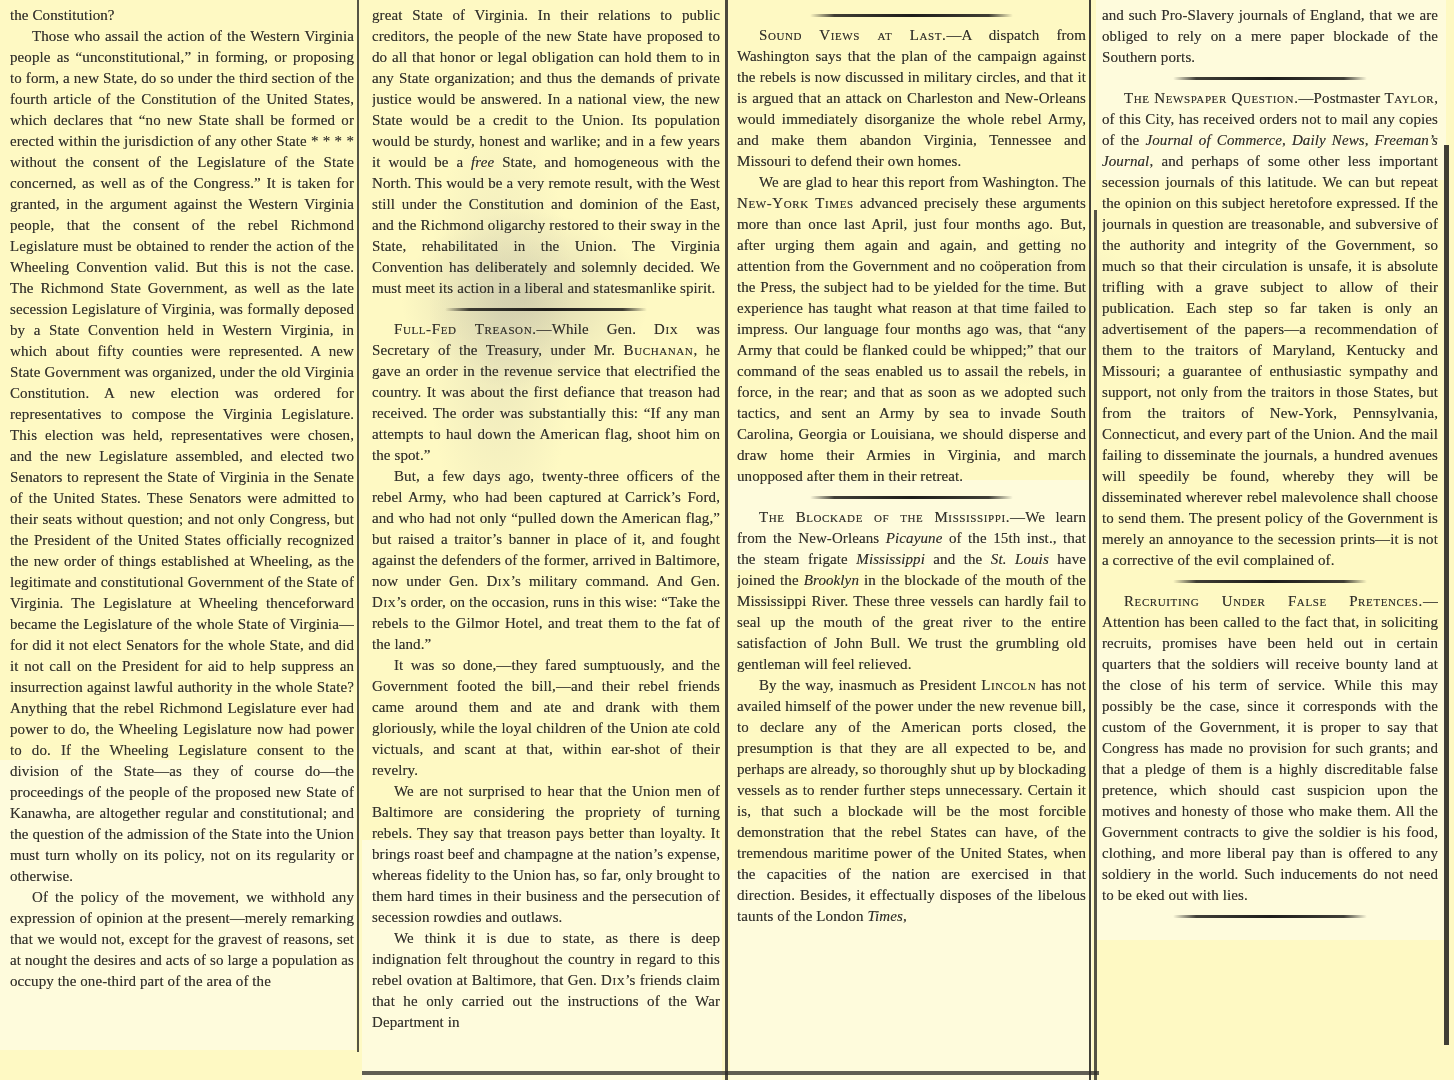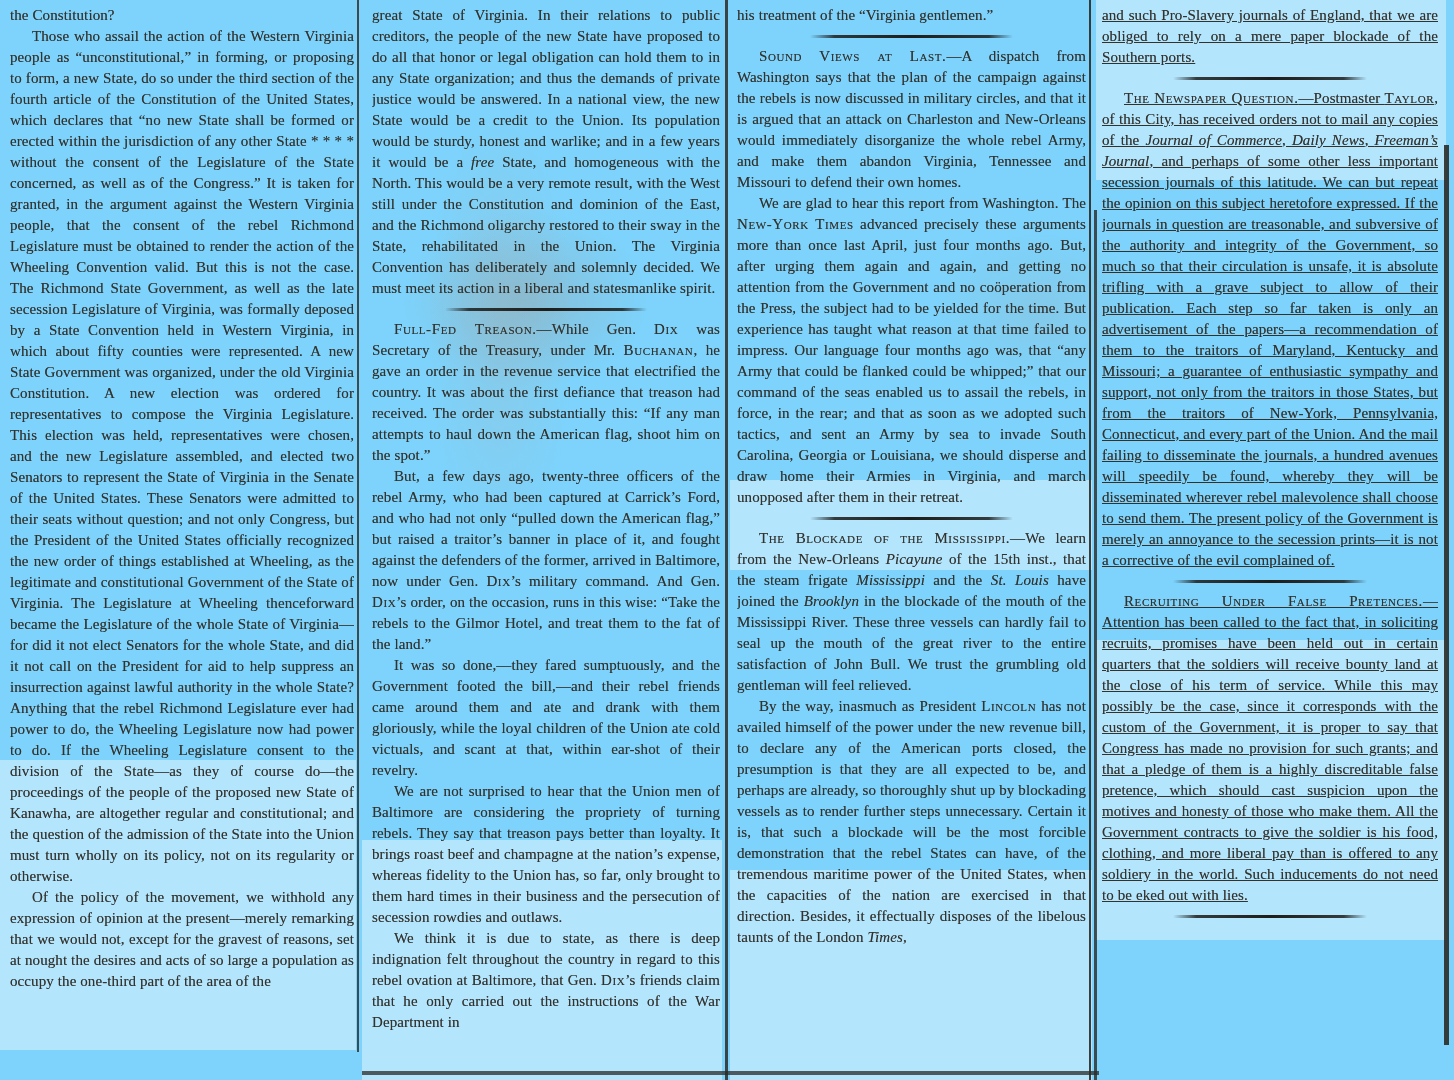--- a/index.html
+++ b/index.html
@@ -1,21 +1,21 @@
 <!DOCTYPE html>
 <html><head>
 <meta charset="utf-8">
 <style>
   html, body { margin: 0; padding: 0; background: #c9c8c4; }
   .scan {
     position: relative;
     width: 1454px;
     height: 1080px;
     overflow: hidden;
-    background: #7dd3fc;
+    background: #fef9c3;
     font-family: "Liberation Serif", "DejaVu Serif", serif;
     color: #34322d;
   }
   
   .patch { position: absolute; background: rgba(255,255,255,0.42); pointer-events: none; }
   .smudge { position: absolute; pointer-events: none; }
   .smudge.s1 { left: 400px; top: 210px; width: 250px; height: 180px;
     background: radial-gradient(ellipse at center, rgba(150,148,142,0.35), rgba(150,148,142,0) 70%); }
   .smudge.s2 { left: 430px; top: 120px; width: 140px; height: 420px;
     background: radial-gradient(ellipse at center, rgba(170,168,162,0.22), rgba(170,168,162,0) 75%); }
@@ -31,21 +31,21 @@
     font-size: 15px;
     line-height: 21px;
     letter-spacing: 0.1px;
     text-shadow: 0 0 0.5px rgba(45,43,38,0.55);
     padding-top: 5px;
     box-sizing: border-box;
   }
   .col1 { left: 10px;   width: 344px; }
   .col2 { left: 372px;  width: 348px; }
   .col3 { left: 737px;  width: 349px; }
-  .col4 { left: 1102px; width: 336px; text-decoration: underline; }
+  .col4 { left: 1102px; width: 336px; }
 
   p.para { margin: 0; }
   p.para.indent { text-indent: 22px; }
   span.it { font-style: italic; }
   span.sc { font-variant: small-caps; letter-spacing: 0.6px; }
 
   .rule {
     height: 3px; width: 58%; margin: 9px auto 8px auto;
     background: linear-gradient(90deg, rgba(30,29,26,0) 0%, rgba(30,29,26,0.85) 12%,
                 #1e1d1a 50%, rgba(30,29,26,0.85) 88%, rgba(30,29,26,0) 100%);
@@ -84,21 +84,20 @@
   <div class="col col2">
       <p class="para"><span>great State of Virginia.  In their relations to public creditors, the people of the new State have proposed to do all that honor or legal obligation can hold them to in any State organization; and thus the demands of private justice would be answered.  In a national view, the new State would be a credit to the Union.  Its population would be sturdy, honest and warlike; and in a few years it would be a </span><span class="it">free</span><span> State, and homogeneous with the North.  This would be a very remote result, with the West still under the Constitution and dominion of the East, and the Richmond oligarchy restored to their sway in the State, rehabilitated in the Union.  The Virginia Convention has deliberately and solemnly decided.  We must meet its action in a liberal and statesmanlike spirit.</span></p>
       <div class="rule"></div>
       <p class="para indent"><span class="sc">Full-Fed Treason.</span><span>—While Gen. </span><span class="sc">Dix</span><span> was Secretary of the Treasury, under Mr. </span><span class="sc">Buchanan</span><span>, he gave an order in the revenue service that electrified the country.  It was about the first defiance that treason had received.  The order was substantially this: “If any man attempts to haul down the American flag, shoot him on the spot.”</span></p>
       <p class="para indent"><span>But, a few days ago, twenty-three officers of the rebel Army, who had been captured at Carrick’s Ford, and who had not only “pulled down the American flag,” but raised a traitor’s banner in place of it, and fought against the defenders of the former, arrived in Baltimore, now under Gen. </span><span class="sc">Dix</span><span>’s military command.  And Gen. </span><span class="sc">Dix</span><span>’s order, on the occasion, runs in this wise:  “Take the rebels to the Gilmor Hotel, and treat them to the fat of the land.”</span></p>
       <p class="para indent"><span>It was so done,—they fared sumptuously, and the Government footed the bill,—and their rebel friends came around them and ate and drank with them gloriously, while the loyal children of the Union ate cold victuals, and scant at that, within ear-shot of their revelry.</span></p>
       <p class="para indent"><span>We are not surprised to hear that the Union men of Baltimore are considering the propriety of turning rebels.  They say that treason pays better than loyalty.  It brings roast beef and champagne at the nation’s expense, whereas fidelity to the Union has, so far, only brought to them hard times in their business and the persecution of secession rowdies and outlaws.</span></p>
       <p class="para indent"><span>We think it is due to state, as there is deep indignation felt throughout the country in regard to this rebel ovation at Baltimore, that Gen. </span><span class="sc">Dix</span><span>’s friends claim that he only carried out the instructions of the War Department in</span></p>
     </div>
   <div class="col col3">
-      <p class="para"><span>his treatment of the “Virginia gentlemen.”</span></p>
       <div class="rule"></div>
       <p class="para indent"><span class="sc">Sound Views at Last.</span><span>—A dispatch from Washington says that the plan of the campaign against the rebels is now discussed in military circles, and that it is argued that an attack on Charleston and New-Orleans would immediately disorganize the whole rebel Army, and make them abandon Virginia, Tennessee and Missouri to defend their own homes.</span></p>
       <p class="para indent"><span>We are glad to hear this report from Washington.  The </span><span class="sc">New-York Times</span><span> advanced precisely these arguments more than once last April, just four months ago.  But, after urging them again and again, and getting no attention from the Government and no coöperation from the Press, the subject had to be yielded for the time.  But experience has taught what reason at that time failed to impress.  Our language four months ago was, that “any Army that could be flanked could be whipped;” that our command of the seas enabled us to assail the rebels, in force, in the rear; and that as soon as we adopted such tactics, and sent an Army by sea to invade South Carolina, Georgia or Louisiana, we should disperse and draw home their Armies in Virginia, and march unopposed after them in their retreat.</span></p>
       <div class="rule"></div>
       <p class="para indent"><span class="sc">The Blockade of the Mississippi.</span><span>—We learn from the New-Orleans </span><span class="it">Picayune</span><span> of the 15th inst., that the steam frigate </span><span class="it">Mississippi</span><span> and the </span><span class="it">St. Louis</span><span> have joined the </span><span class="it">Brooklyn</span><span> in the blockade of the mouth of the Mississippi River.  These three vessels can hardly fail to seal up the mouth of the great river to the entire satisfaction of John Bull.  We trust the grumbling old gentleman will feel relieved.</span></p>
       <p class="para indent"><span>By the way, inasmuch as President </span><span class="sc">Lincoln</span><span> has not availed himself of the power under the new revenue bill, to declare any of the American ports closed, the presumption is that they are all expected to be, and perhaps are already, so thoroughly shut up by blockading vessels as to render further steps unnecessary.  Certain it is, that such a blockade will be the most forcible demonstration that the rebel States can have, of the tremendous maritime power of the United States, when the capacities of the nation are exercised in that direction.  Besides, it effectually disposes of the libelous taunts of the London </span><span class="it">Times</span><span>,</span></p>
     </div>
   <div class="col col4">
       <p class="para"><span>and such Pro-Slavery journals of England, that we are obliged to rely on a mere paper blockade of the Southern ports.</span></p>
       <div class="rule"></div>

